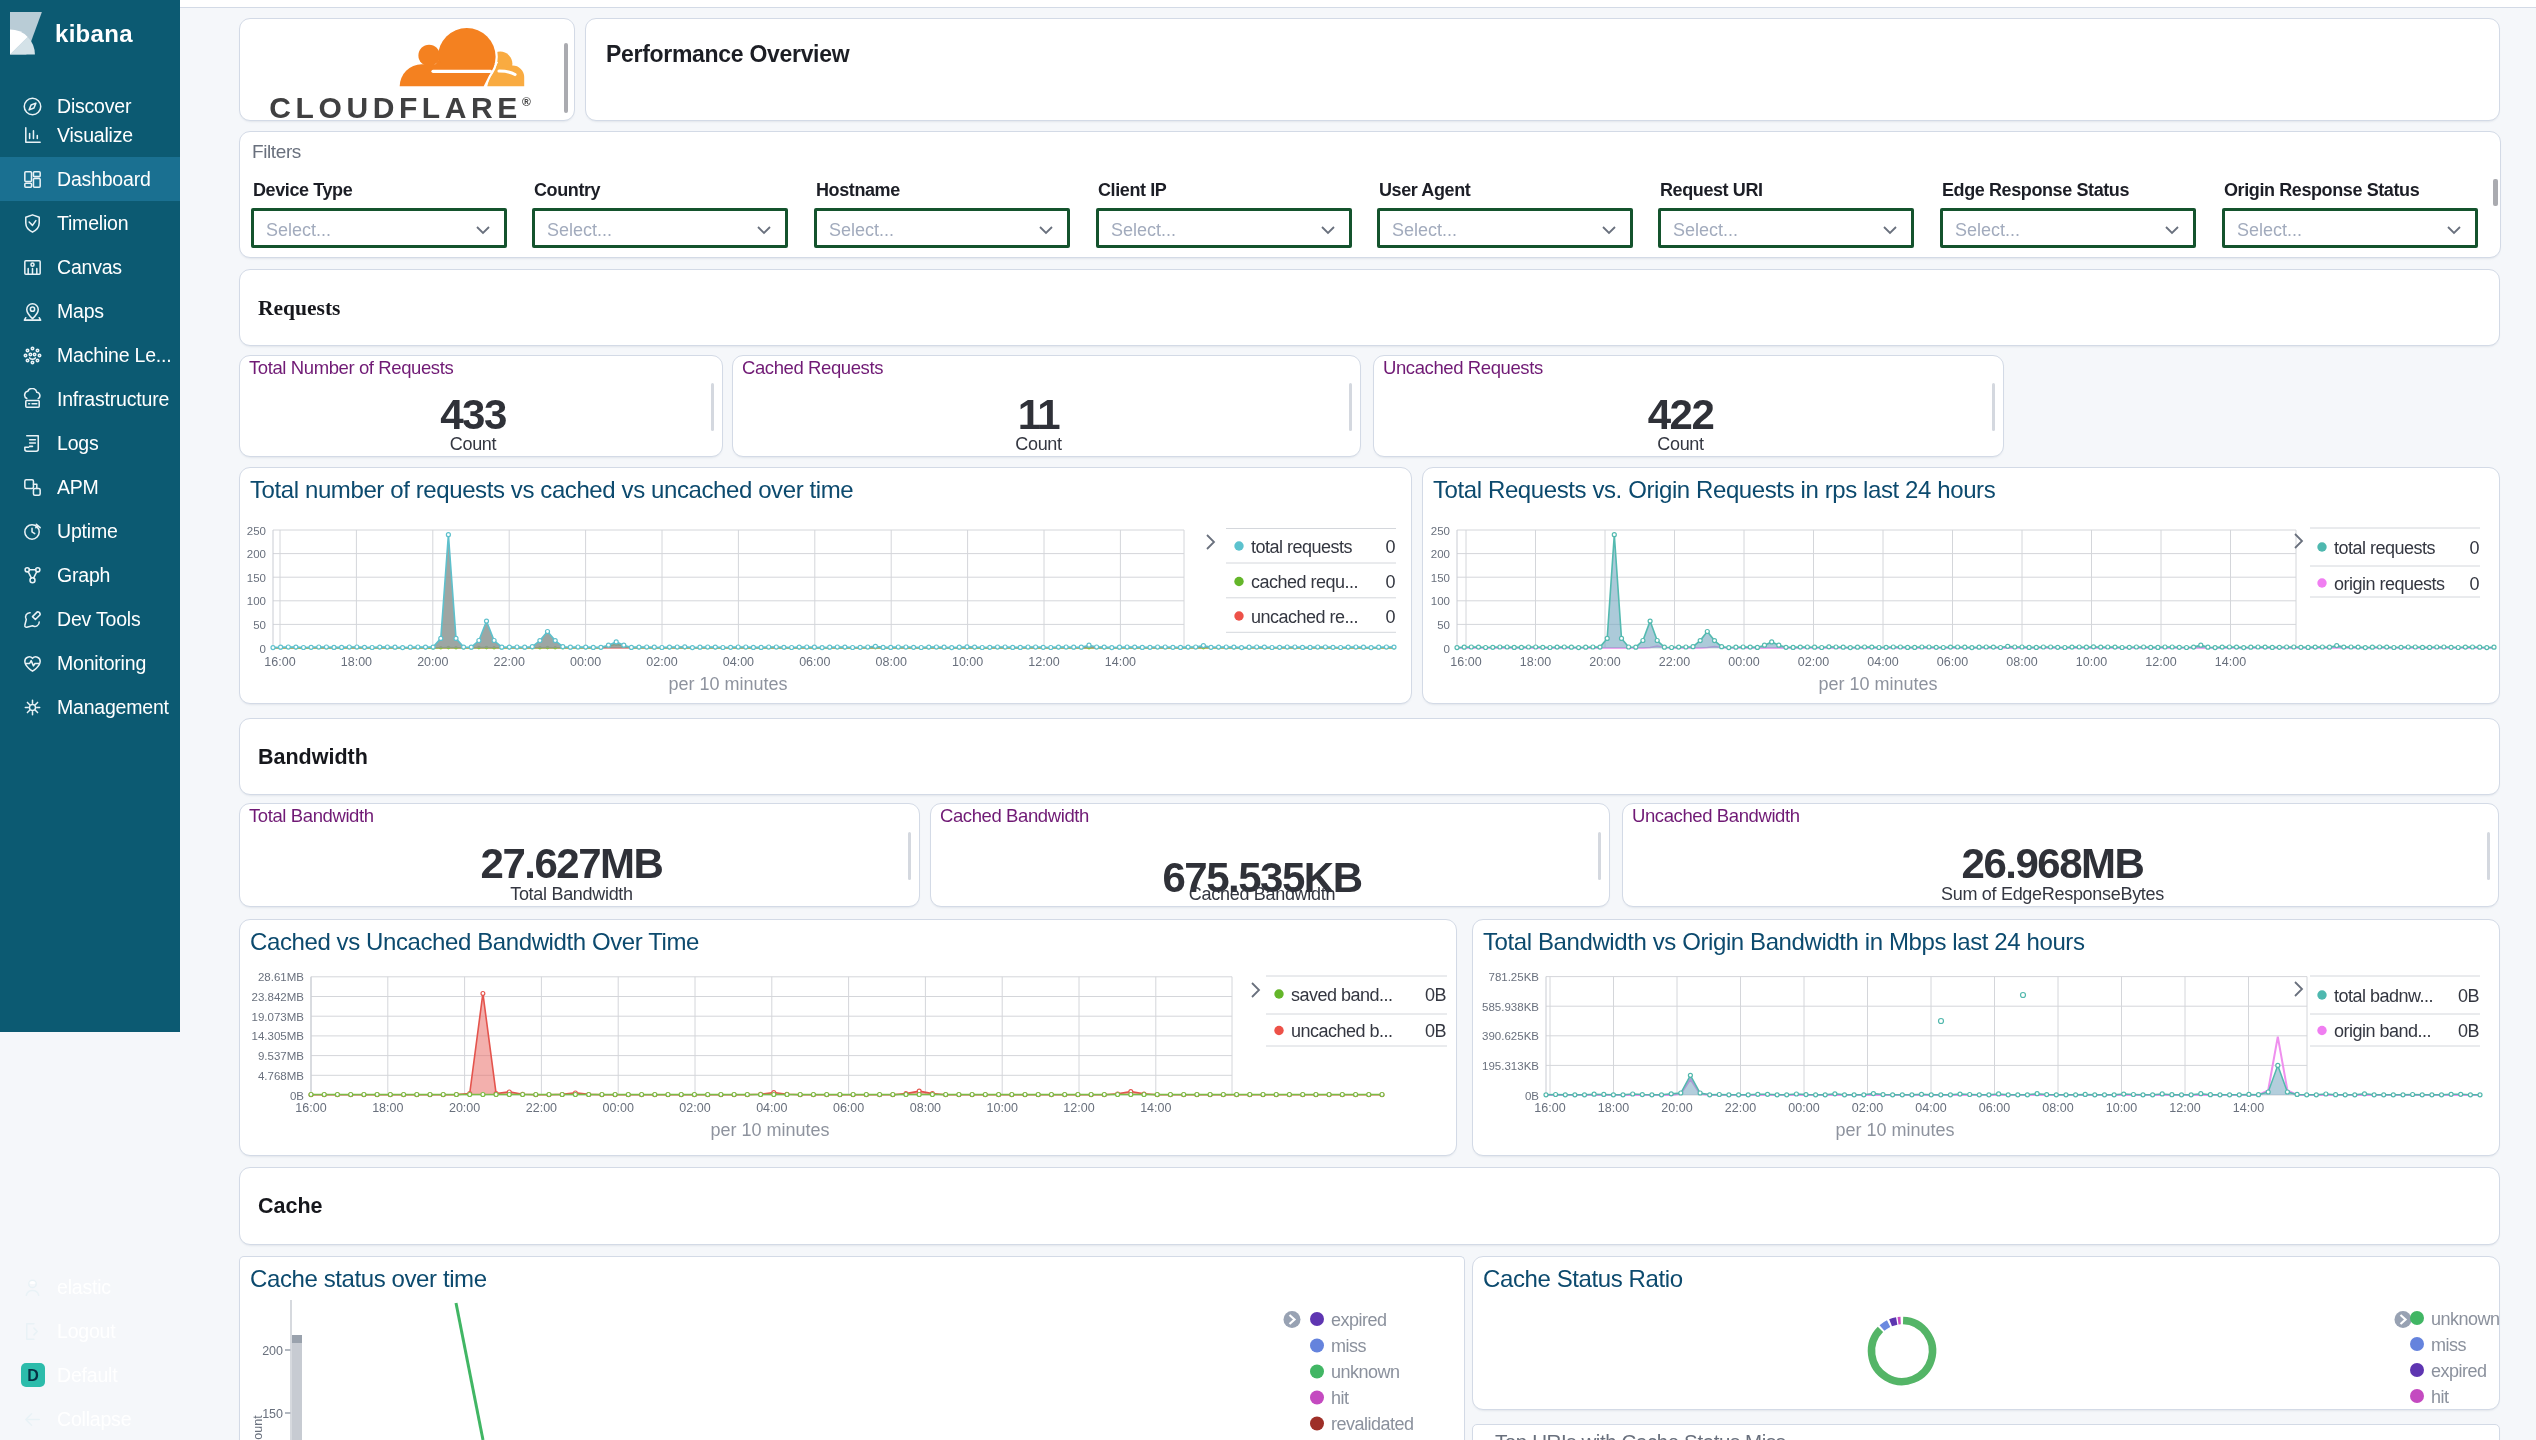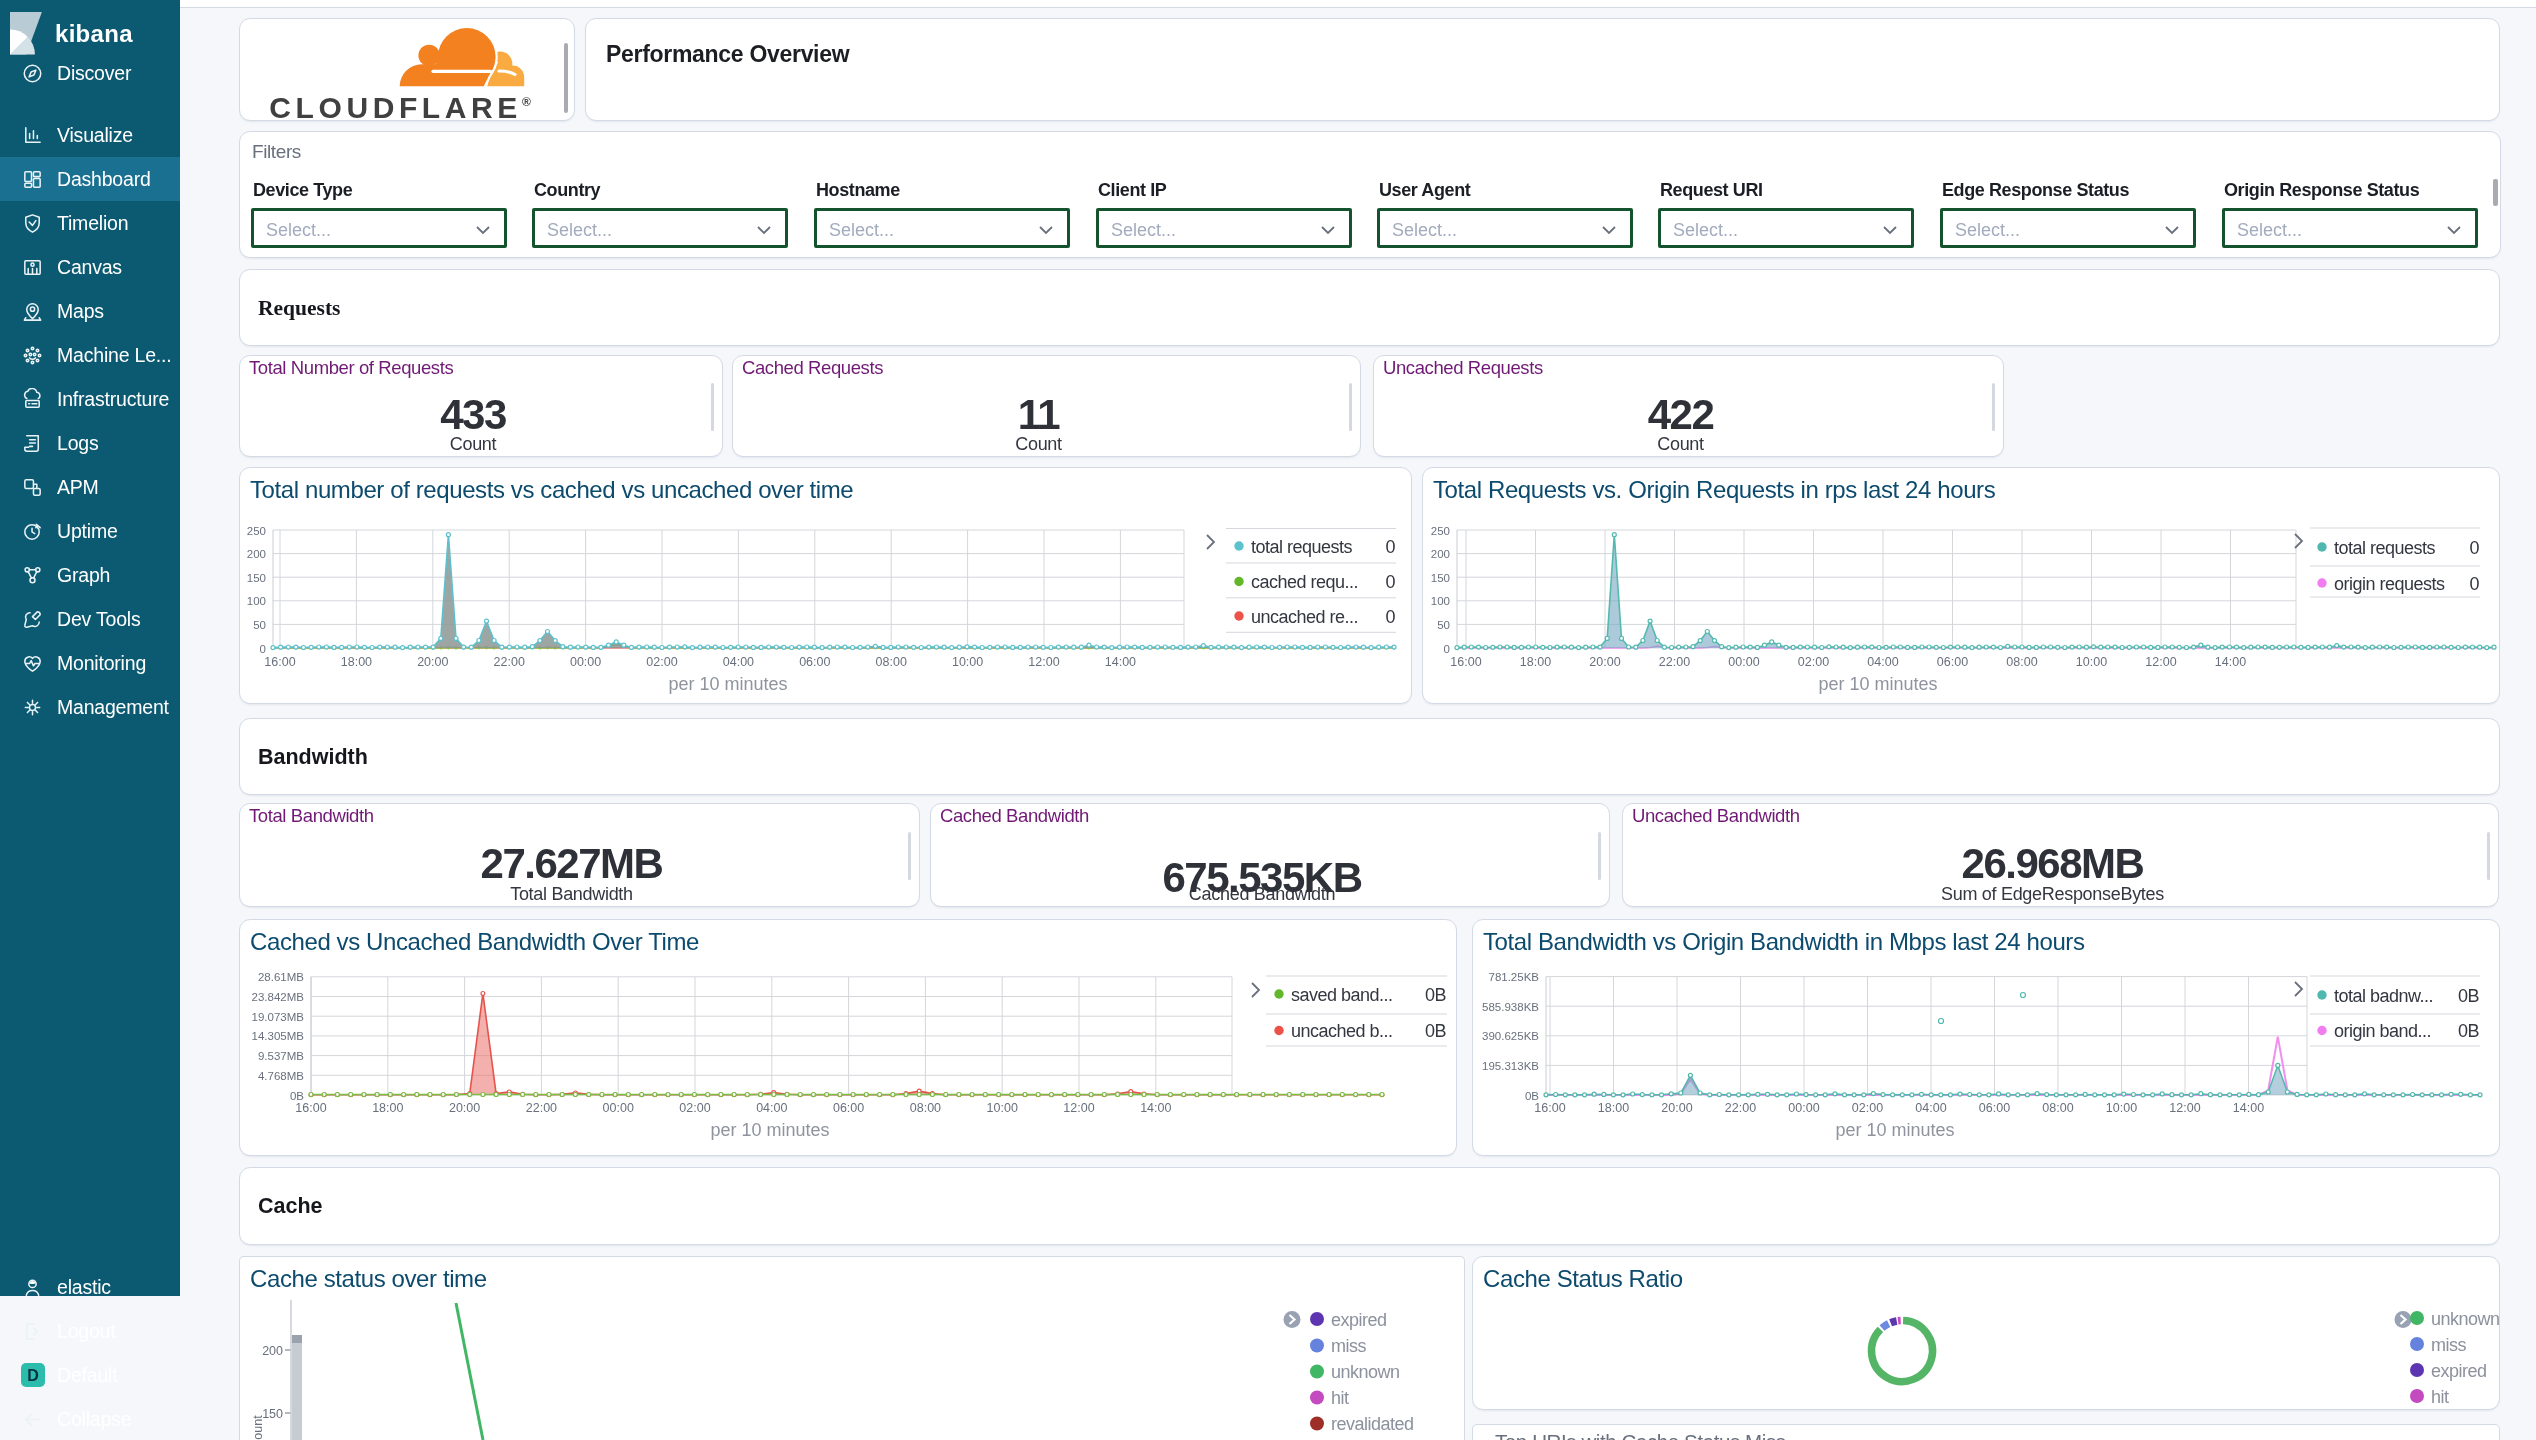--- a/index.html
+++ b/index.html
@@ -1,16 +1,16 @@
 <!DOCTYPE html>
 <html><head><meta charset="utf-8"><style>
 
 *{margin:0;padding:0;box-sizing:border-box}
 html,body{width:2536px;height:1440px;overflow:hidden;background:#f5f7fa;font-family:"Liberation Sans",sans-serif;}
-.side{position:absolute;left:0;top:0;width:180px;height:1296px;background:#0c5a72;z-index:5}
+.side{position:absolute;left:0;top:0;width:180px;height:1032px;background:#0c5a72;z-index:5}
 .mi{position:absolute;left:0;width:180px;height:44px;color:#fff;font-size:19.5px;letter-spacing:-0.2px;display:flex;align-items:center}
 .mi svg{position:absolute;left:21px}
 .mi span{position:absolute;left:57px;white-space:nowrap}
 .mi.active{background:#1a7091}
 .klogo{position:absolute;left:0;top:0;width:180px;height:64px}
 .panel{position:absolute;background:#fff;border:1px solid #d3dae6;border-radius:11px;box-shadow:0 2px 2px -1px rgba(152,162,179,.2)}
 .ptitle{position:absolute;left:10px;top:8px;font-size:24px;letter-spacing:-0.4px;color:#0c4a6e;white-space:nowrap}
 .shead{position:absolute;left:18px;top:50%;transform:translateY(-50%);font-size:21.5px;font-weight:bold;color:#16171c}
 .chart{position:absolute}
 .tick{font-size:12.5px;fill:#69707d;font-family:"Liberation Sans",sans-serif}
@@ -30,21 +30,21 @@
 </style></head><body>
 <div class="side">
 <div class="klogo">
       <svg style="position:absolute;left:10px;top:12px" width="34" height="43" viewBox="0 0 34 43">
 <path d="M0,0 L31.9,0 L16.3,42.6 L0,42.6 Z" fill="#b9ccd6"></path>
 <path d="M0,42.6 L0,17.6 A25,25 0 0 1 17.7,24.9 Z" fill="#ffffff"></path>
 <path d="M0,42.6 L17.7,24.9 A25,25 0 0 1 24.9,42.6 Z" fill="#d4e2e8"></path>
 </svg>
       <span style="position:absolute;left:55px;top:20px;color:#fff;font-size:24px;font-weight:bold;letter-spacing:0.3px">kibana</span>
     </div>
-<div class="mi" style="top:51px">
+<div class="mi" style="top:84px">
       <svg width="23" height="23" viewBox="0 0 24 24" fill="none" stroke="#e9f2f6" stroke-width="1.6" stroke-linecap="round" stroke-linejoin="round">
         <circle cx="12" cy="12" r="8.6"></circle>
         <path d="M15.5,8.5 L13.5,13.5 L8.5,15.5 L10.5,10.5 Z"></path>
       </svg>
       <span>Discover</span>
     </div>
 <div class="mi" style="top:113px">
       <svg width="23" height="23" viewBox="0 0 24 24" fill="none" stroke="#e9f2f6" stroke-width="1.6" stroke-linecap="round" stroke-linejoin="round">
         <path d="M5,4 v15 h15"></path>
         <path d="M9,15 v-5 M13,15 v-8 M17,15 v-3"></path>

